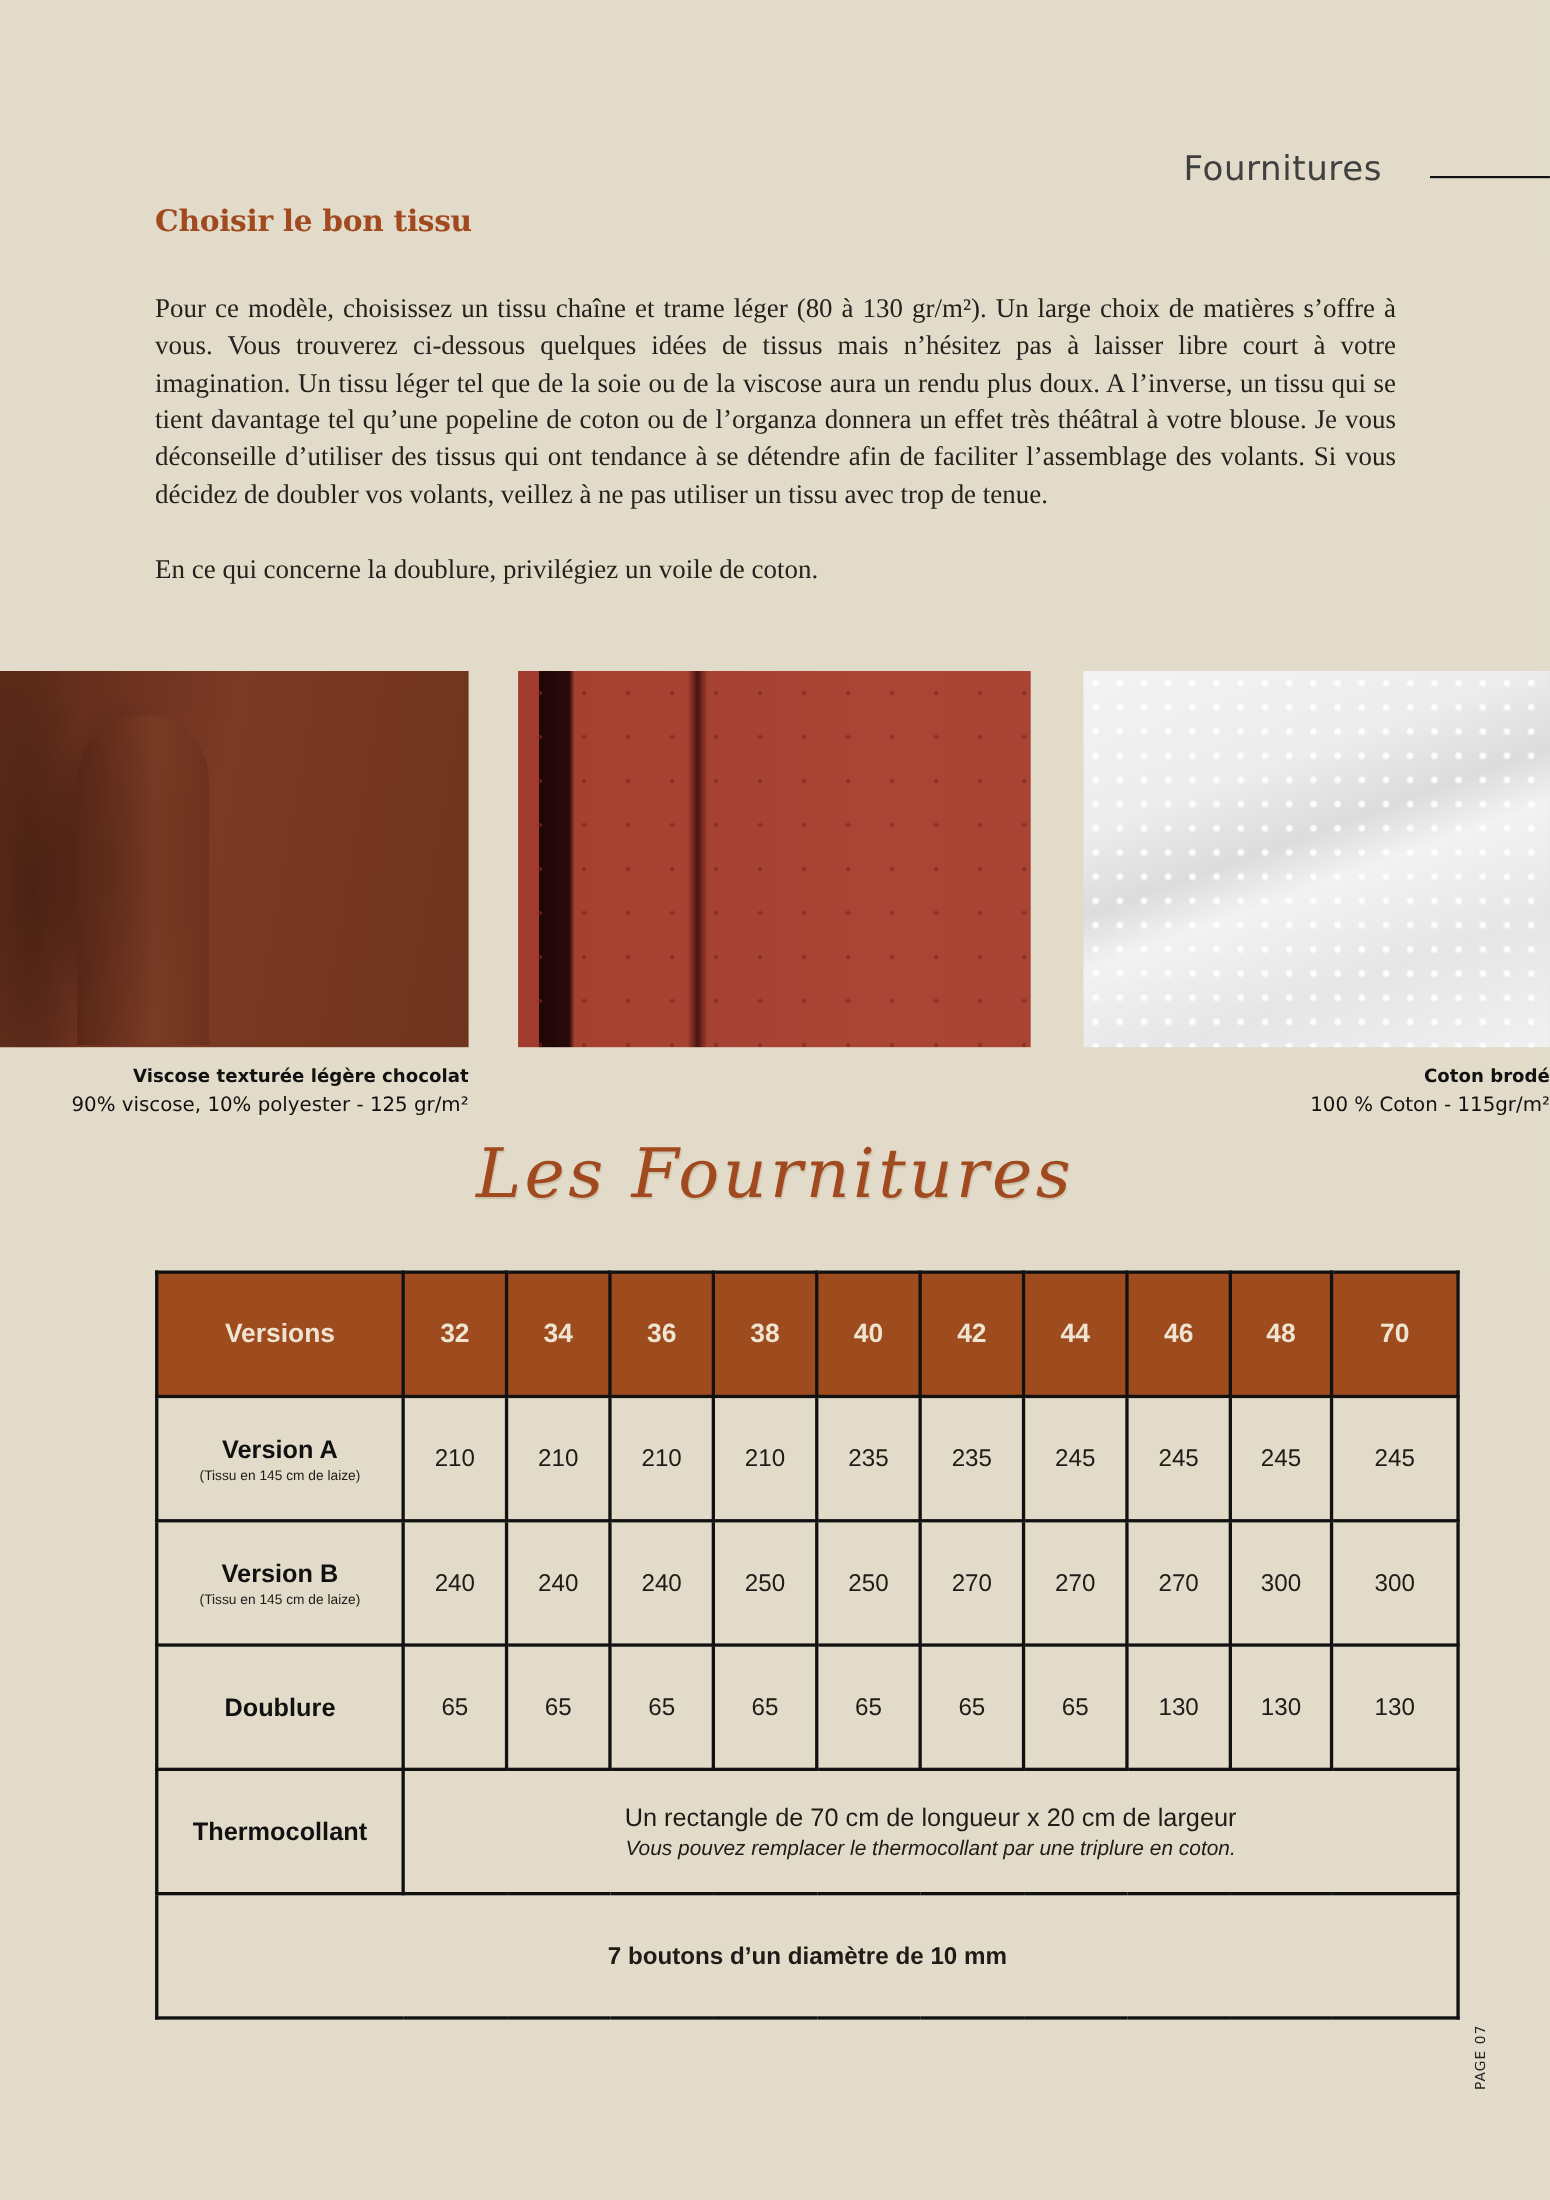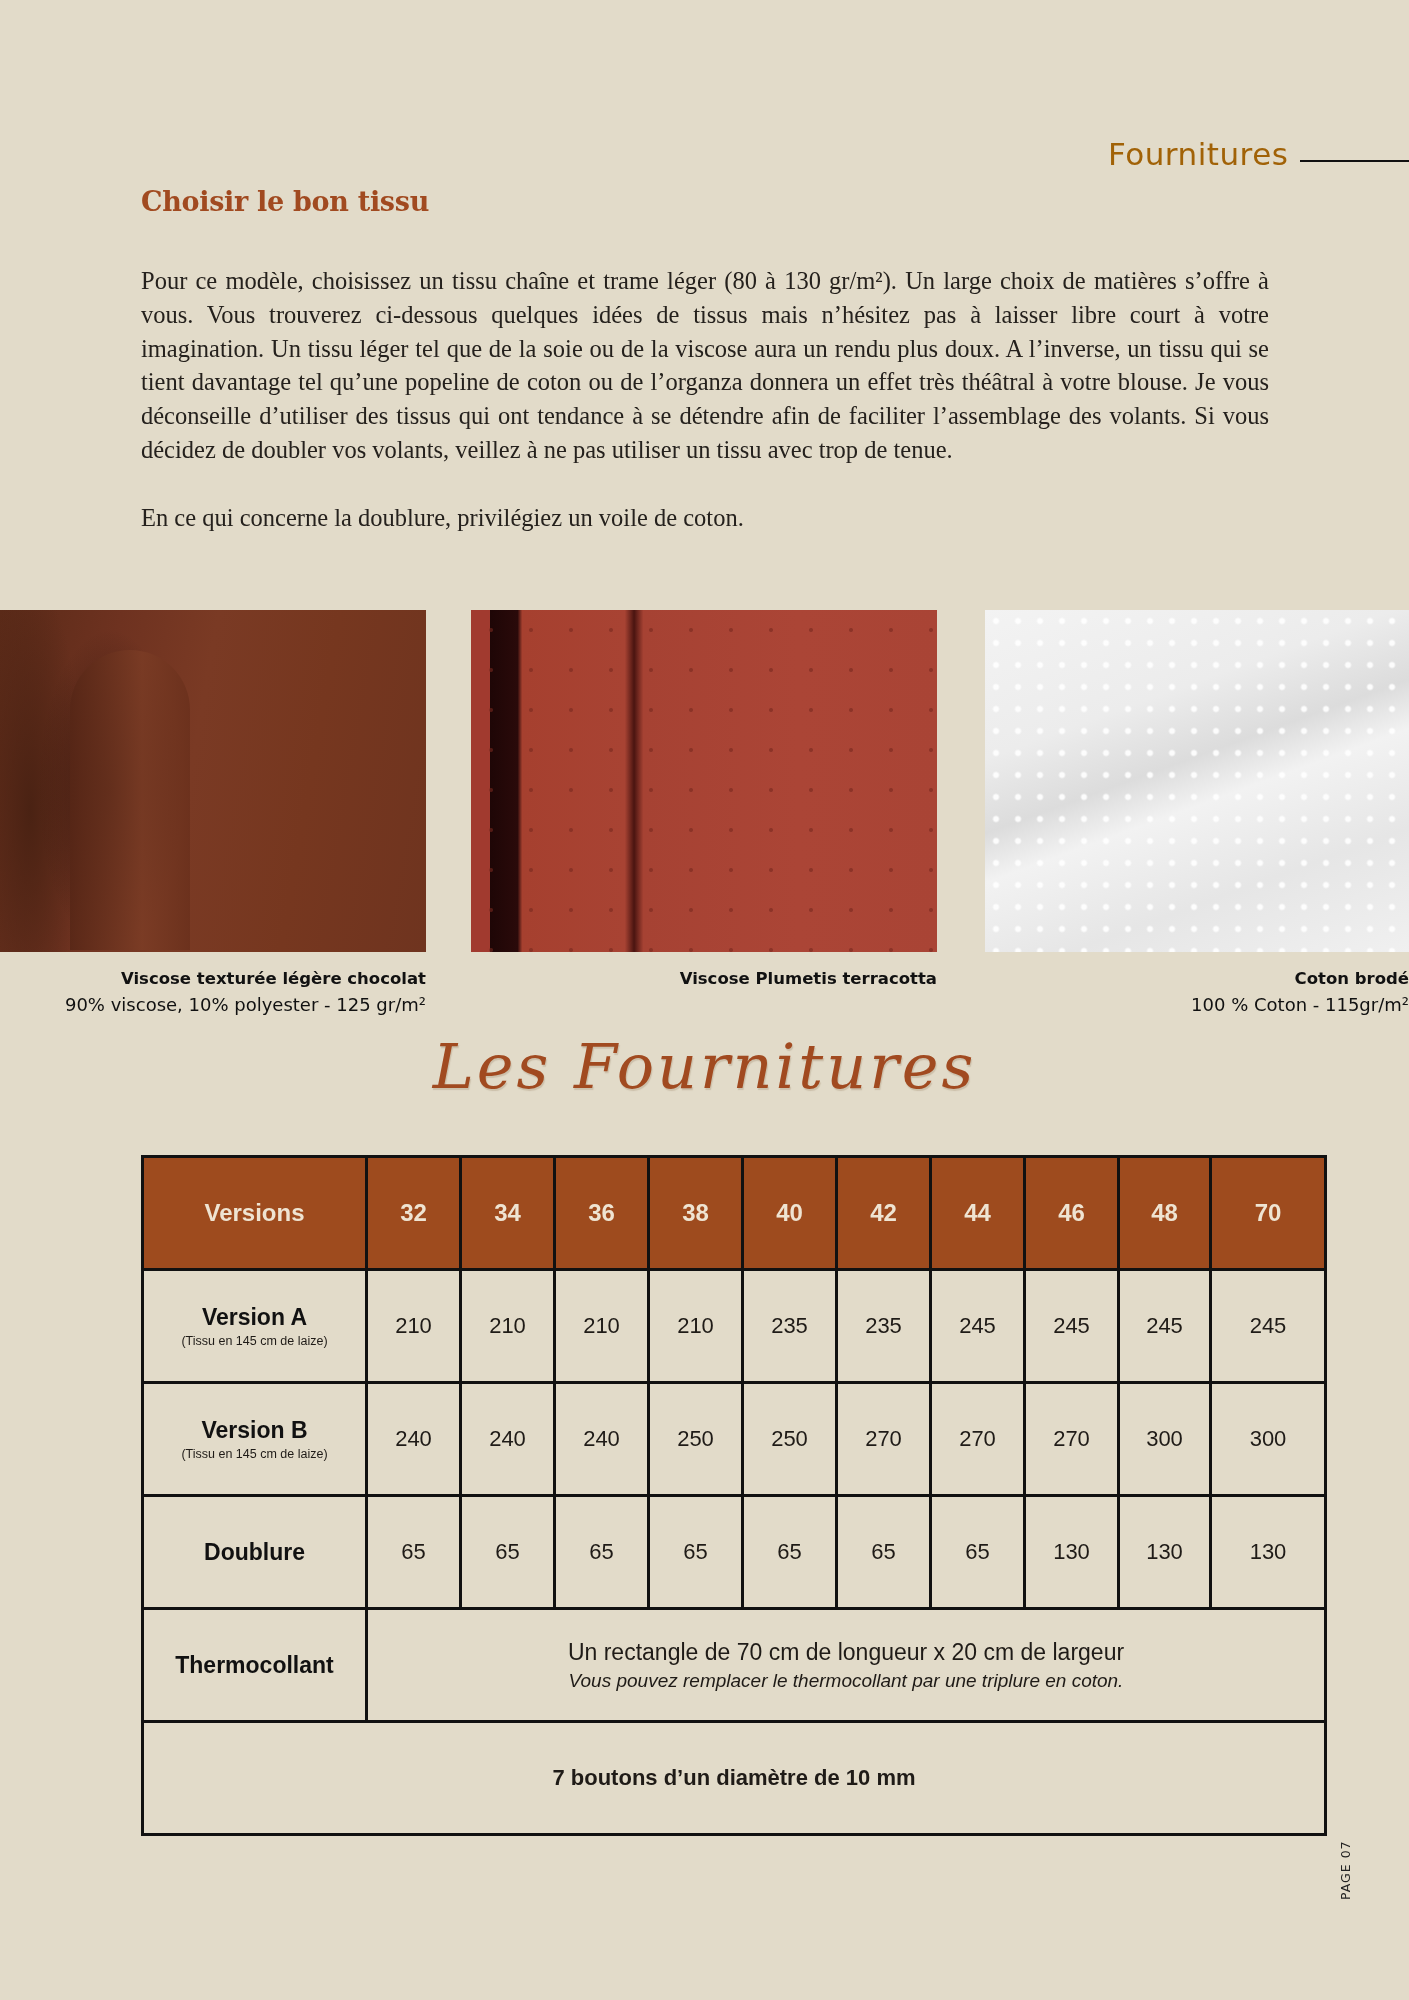--- a/index.html
+++ b/index.html
@@ -4,23 +4,23 @@
   <style>
     html, body { margin: 0; padding: 0; }
     body {
       width: 1409px; height: 2000px;
       background: #e2dbc9;
       position: relative; overflow: hidden;
       font-family: "DejaVu Serif", serif;
       color: #1f1b17;
     }
     .section-label {
-      position: absolute; top: 136px; left: 1108px;
+      position: absolute; top: 136px; left: 1076px;
       font-family: "DejaVu Sans", sans-serif;
-      font-size: 31px; letter-spacing: 0.5px; color: #a16207;
+      font-size: 31px; letter-spacing: 0.5px; color: #404040;
     }
     .section-rule {
       position: absolute; top: 160px; left: 1300px; width: 109px; height: 2px;
       background: #111;
     }
     .h1 {
       position: absolute; top: 186px; left: 141px;
       font-family: "DejaVu Serif", serif; font-weight: bold;
       font-size: 27px; color: #a14a20; letter-spacing: -0.3px;
     }
@@ -122,21 +122,20 @@
     <div class="fold"></div>
   </div>
 <div class="photo photo-2"></div>
 <div class="photo photo-3"></div>
 
 <div class="caption cap-1">
   <div class="name">Viscose texturée légère chocolat</div>
   <div class="spec">90% viscose, 10% polyester -  125 gr/m²</div>
 </div>
 <div class="caption cap-2">
-  <div class="name">Viscose Plumetis terracotta</div>
 </div>
 <div class="caption cap-3">
   <div class="name">Coton brodé</div>
   <div class="spec">100 % Coton - 115gr/m²</div>
 </div>
 
 <div class="script-title">Les Fournitures</div>
 
 <table class="supplies">
   <colgroup>

